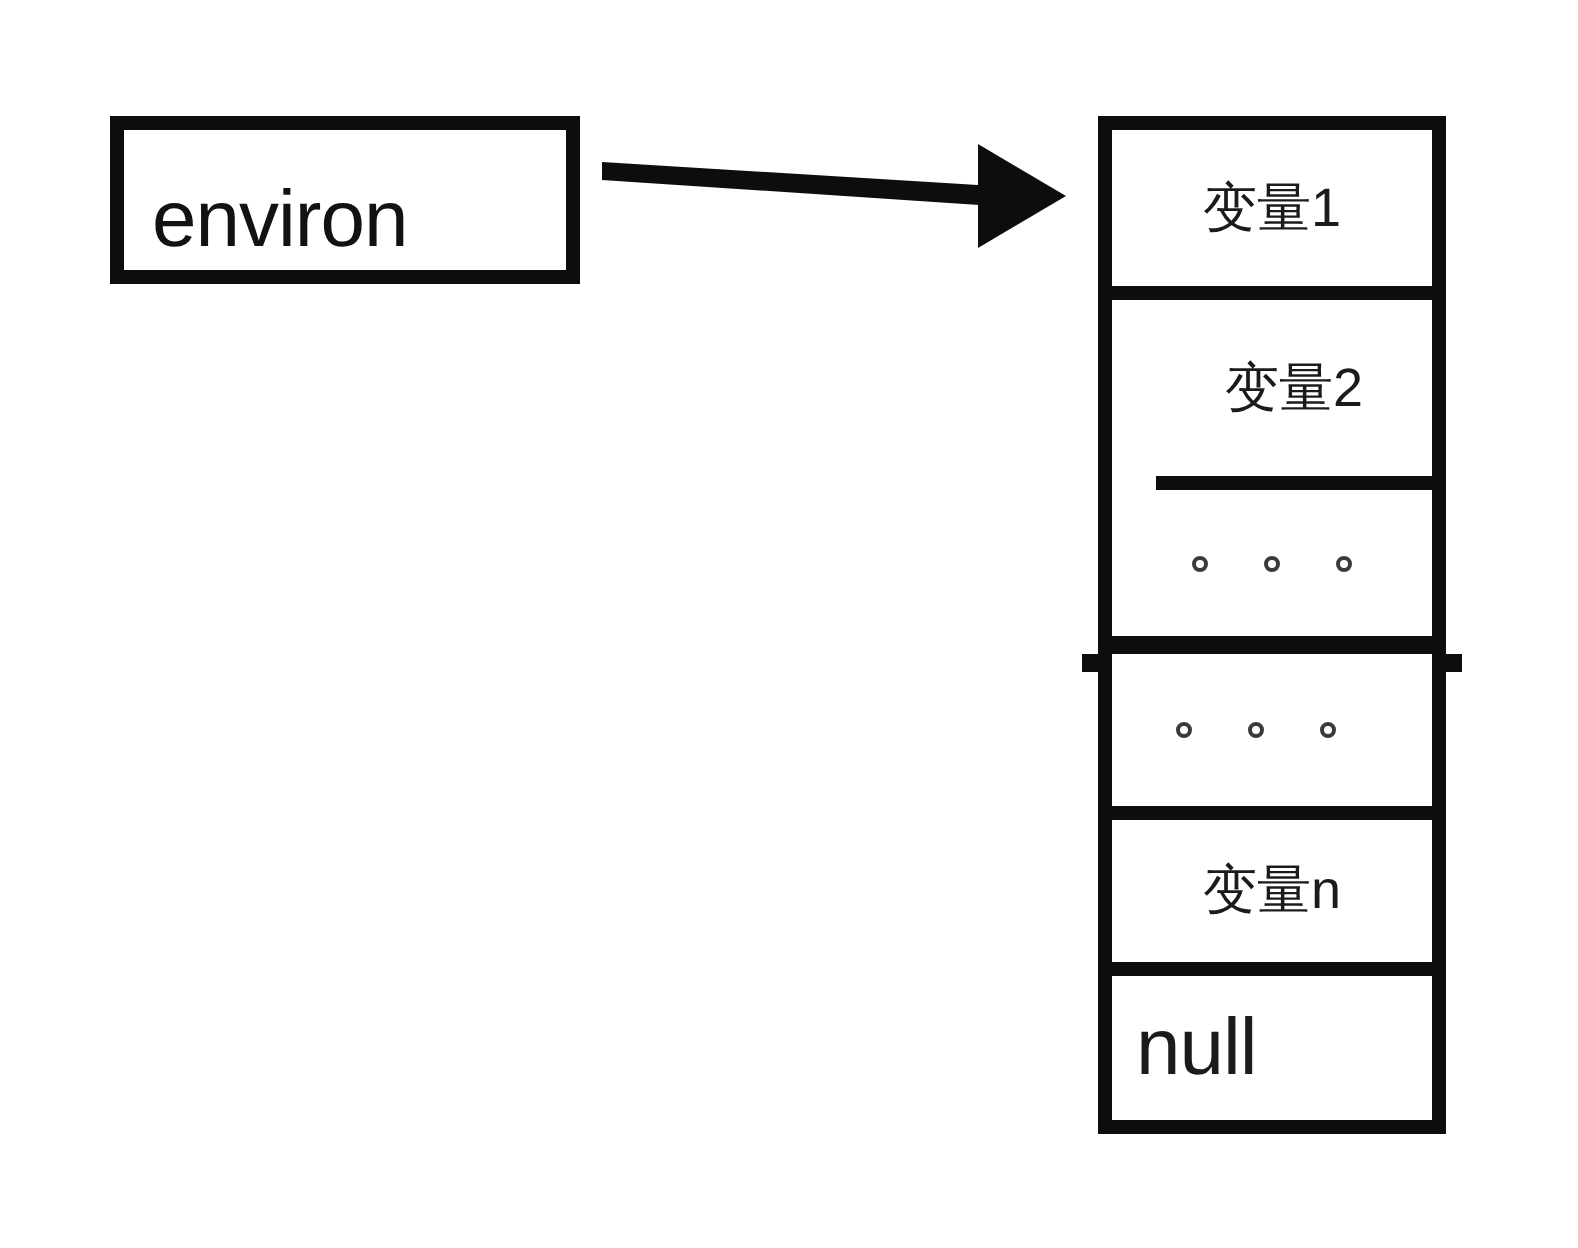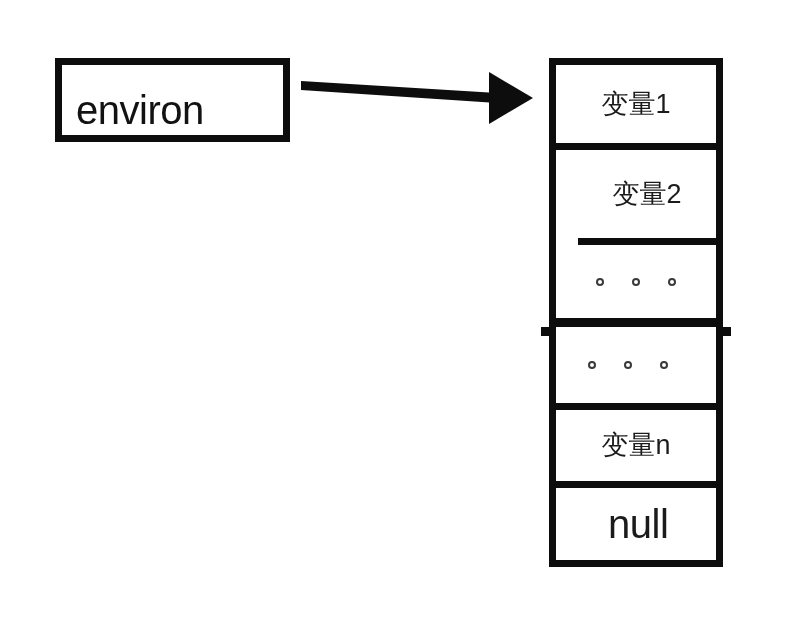--- a/index.html
+++ b/index.html
@@ -84,21 +84,21 @@
     color: #1b1b1b;
     white-space: nowrap;
   }
 
   
   .cell-0 { top: 0px;   height: 85px;  border-bottom: 7px solid #0d0d0d; }
   .cell-1 { top: 85px;  height: 95px;  border-bottom: 7px solid #0d0d0d; margin-left: 22px; }
   .cell-2 { top: 180px; height: 82px;  border-bottom: 9px solid #0d0d0d; }
   .cell-3 { top: 262px; height: 83px;  border-bottom: 7px solid #0d0d0d; }
   .cell-4 { top: 345px; height: 78px;  border-bottom: 7px solid #0d0d0d; }
-  .cell-5 { top: 423px; height: 72px; padding-left: 40px; }
+  .cell-5 { top: 423px; height: 72px; }
 
   
   .cell-5 { justify-content: flex-start; }
   .cell-5 .env-cell-text {
     font-size: 40px;
     padding-left: 12px;
     letter-spacing: -0.5px;
   }
   .cell-5::after {
     content: "";

